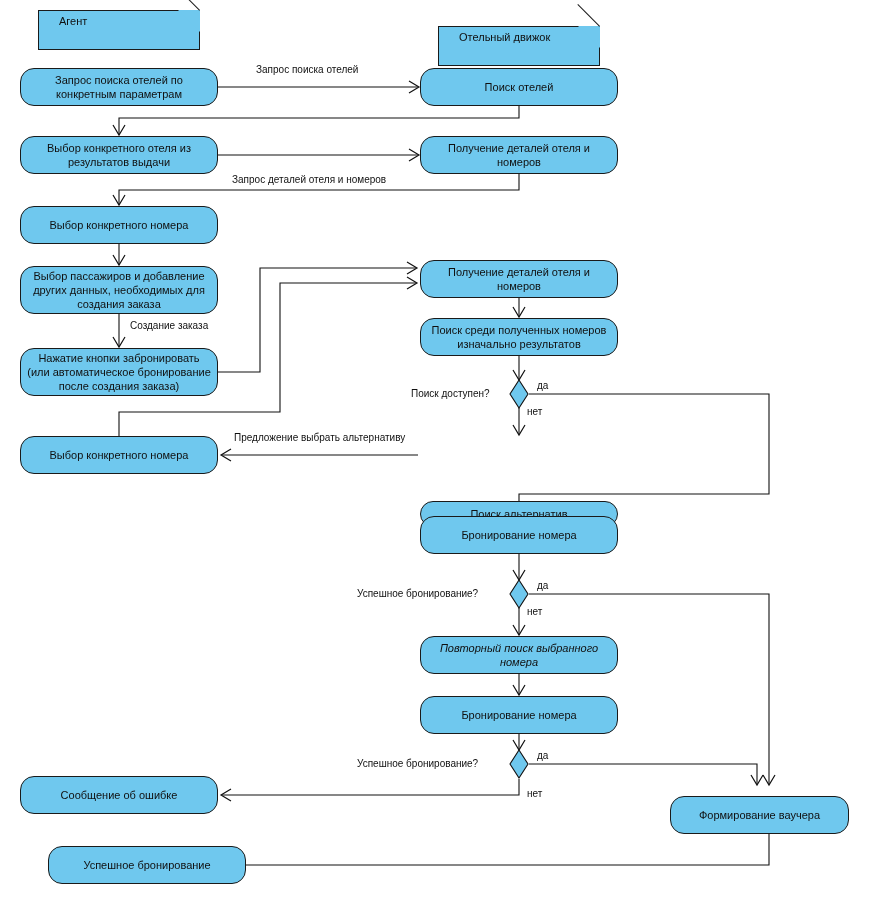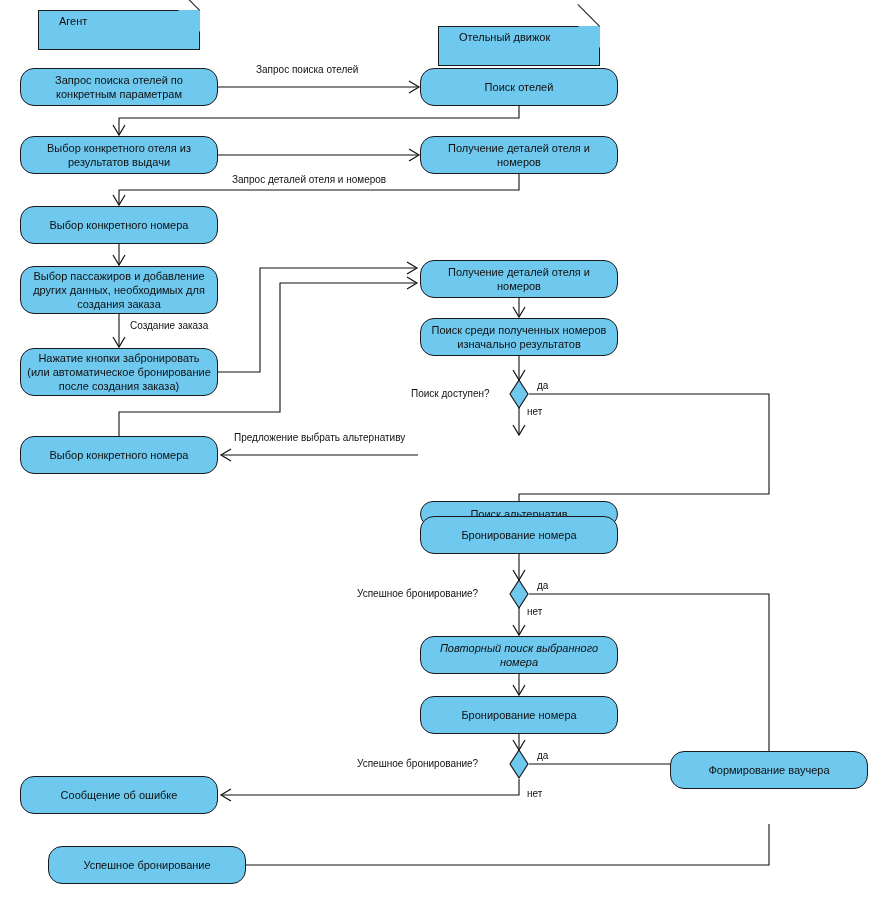--- a/index.html
+++ b/index.html
@@ -210,21 +210,21 @@
   </div>
 
   <div class="node" style="left:420px; top:696px; width:198px; height:38px;">
     <span>Бронирование номера</span>
   </div>
 
   <div class="node" style="left:20px; top:776px; width:198px; height:38px;">
     <span>Сообщение об ошибке</span>
   </div>
 
-  <div class="node" style="left:670px; top:751px; width:198px; height:38px;">
+  <div class="node" style="left:670px; top:796px; width:179px; height:38px;">
     <span>Формирование ваучера</span>
   </div>
 
   <div class="node" style="left:20px; top:846px; width:198px; height:38px;margin-left:28px;">
     <span>Успешное бронирование</span>
   </div>
 
   <svg class="diamond" style="left:509px; top:379px;" width="20" height="30" viewBox="0 0 20 30">
     <polygon points="10,1 19,15 10,29 1,15" fill="#6FC8EE" stroke="#111" stroke-width="1.1"></polygon>
   </svg>

